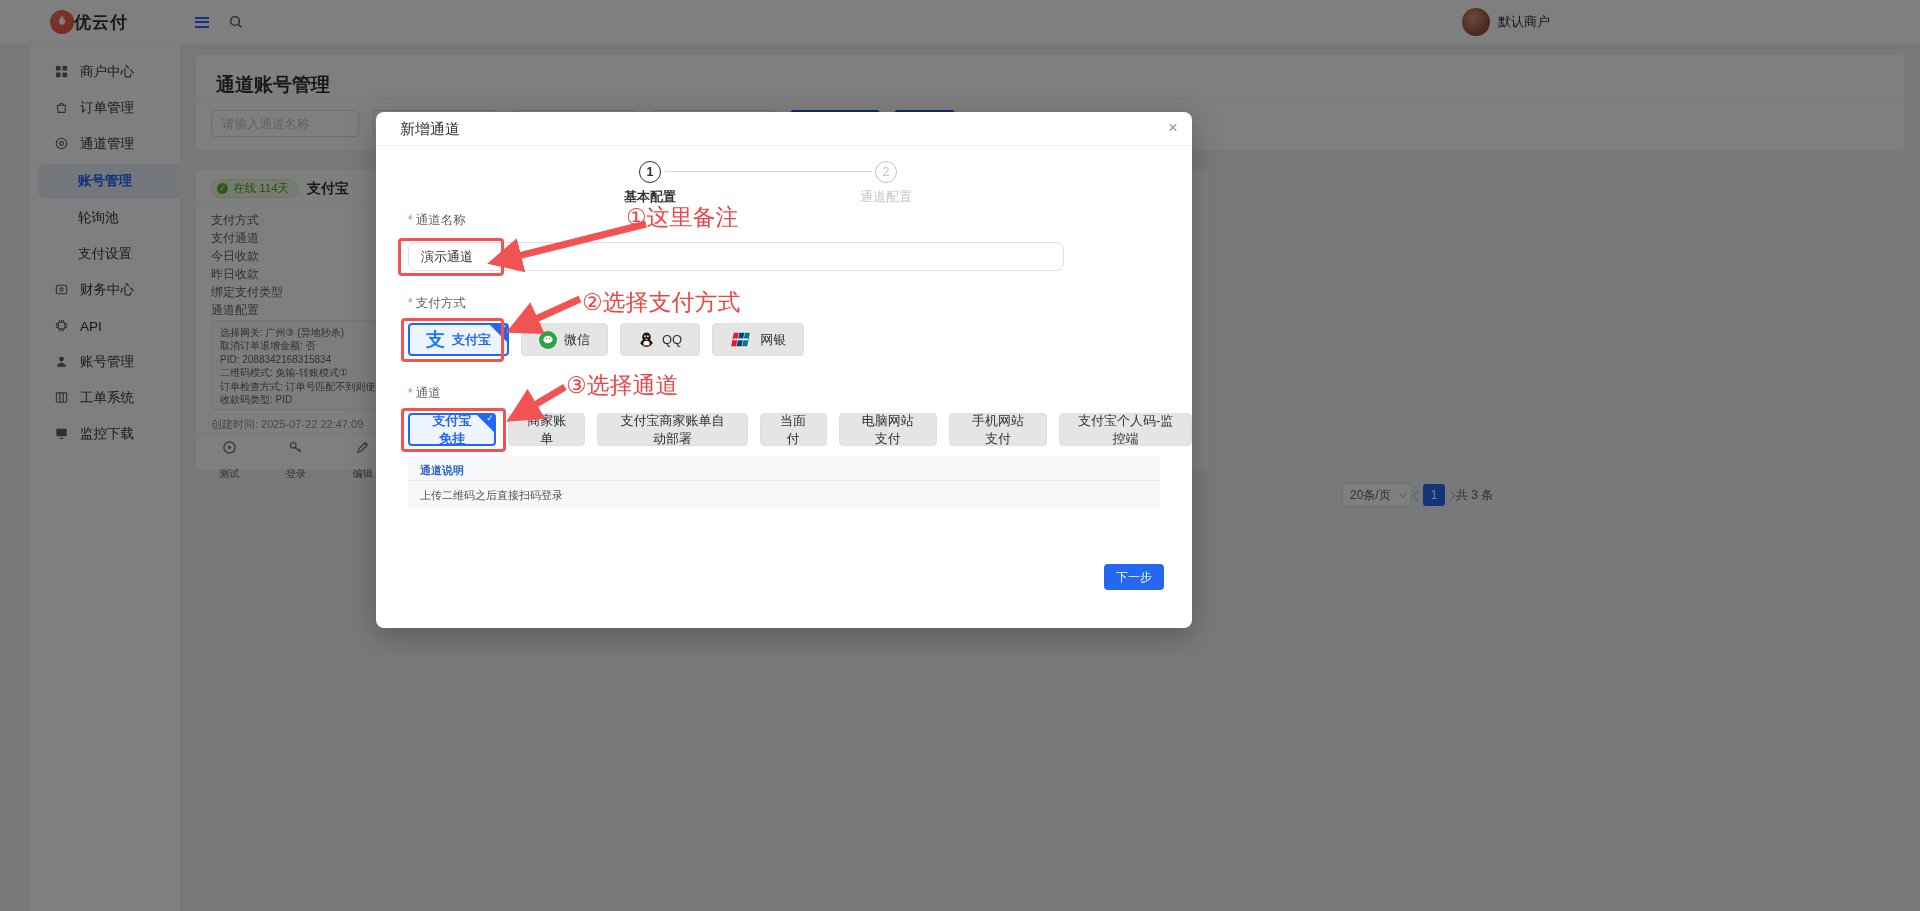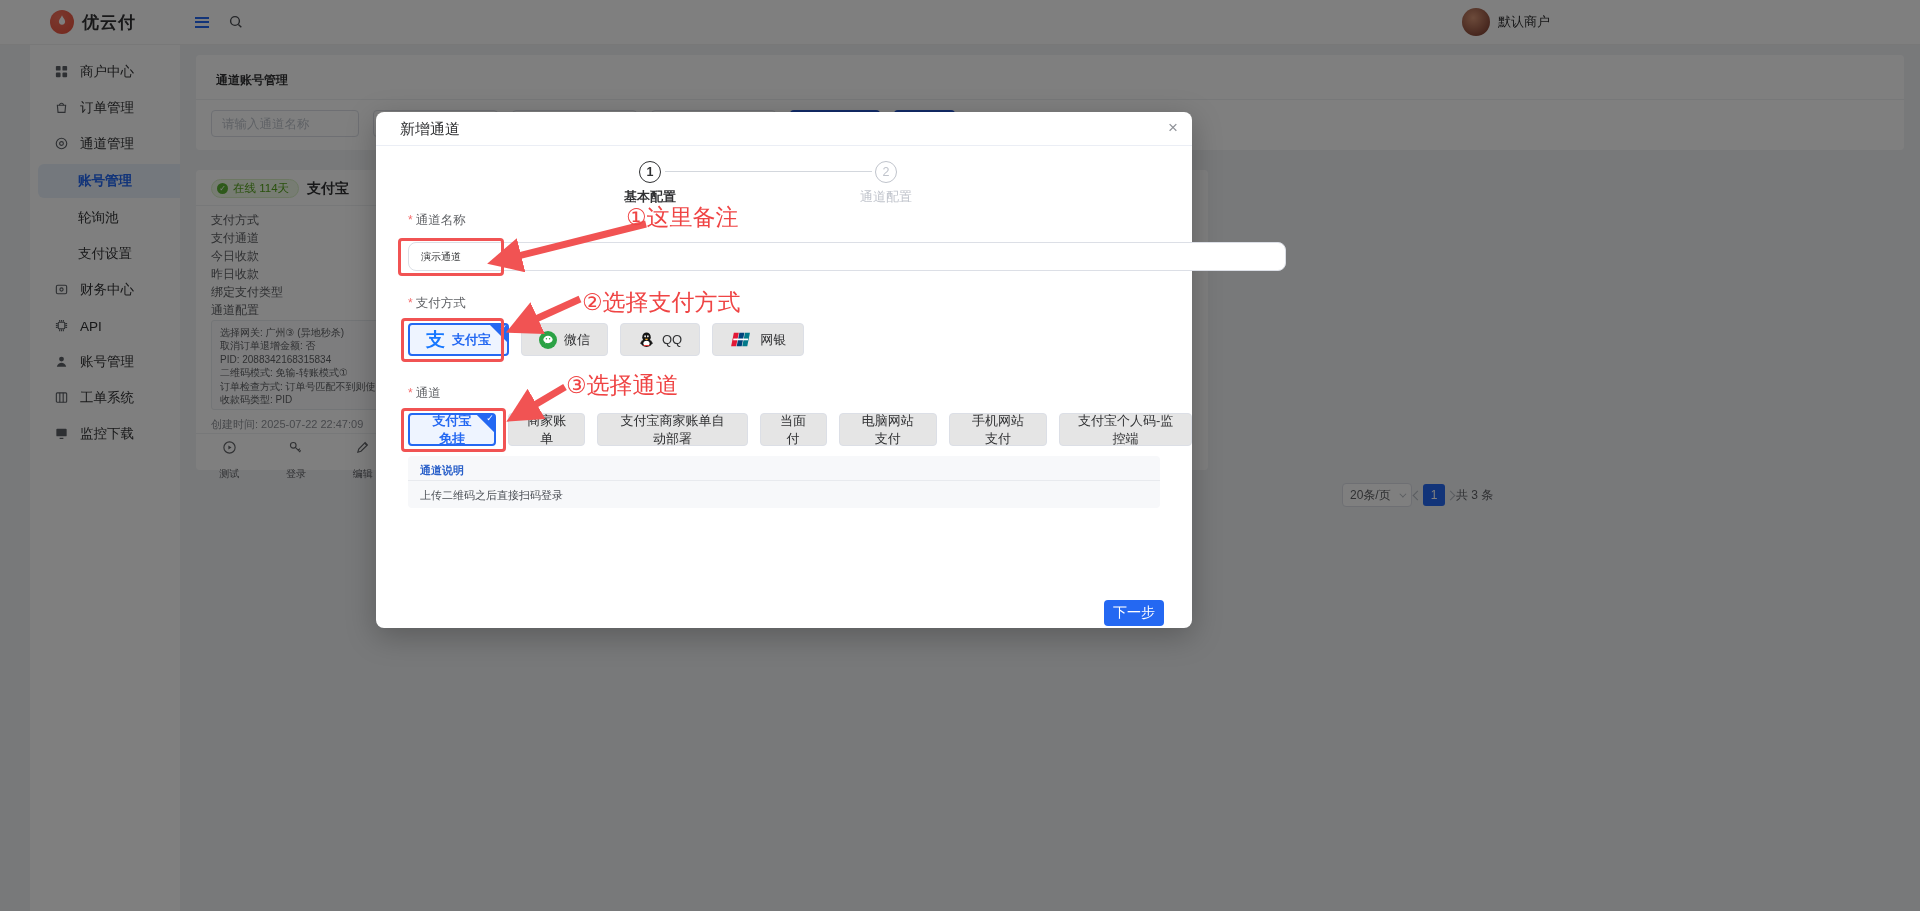--- a/index.html
+++ b/index.html
@@ -3,21 +3,21 @@
 <meta charset="utf-8">
 <style>
   * { box-sizing: border-box; margin: 0; padding: 0; }
   html,body { width:1920px; height:911px; overflow:hidden; background:#f0f2f5;
     font-family:"Liberation Sans","DejaVu Sans",sans-serif; color:#303133; }
 
   
   .app { position:absolute; inset:0; }
   .hdr { position:absolute; top:0; left:0; right:0; height:45px; background:#fff;
          border-bottom:1px solid #f0f0f0; display:flex; align-items:center; }
-  .brand { width:180px; display:flex; align-items:center; gap:8px; padding-left:50px; }
+  .brand { width:180px; display:flex; align-items:center; padding-left:50px; }
   .logo-circle { width:24px; height:24px; border-radius:50%;
     background:radial-gradient(circle at 35% 30%, #f4715c, #e8503c); position:relative; flex:0 0 auto;}
   .logo-circle svg{ position:absolute; inset:0; }
   .brand-name { font-size:17px; font-weight:700; letter-spacing:1px; }
   .hdr-ic { margin-left:10px; width:24px; height:24px; display:flex; align-items:center; justify-content:center; cursor:pointer;}
   .burger { width:14px; height:11px; border-top:2px solid #2468f2; border-bottom:2px solid #2468f2; position:relative;}
   .burger::after{ content:""; position:absolute; left:0; right:0; top:2.5px; height:2px; background:#2468f2;}
   .hdr-right { margin-left:auto; display:flex; align-items:center; gap:8px; padding-right:370px; }
   .avatar { width:28px; height:28px; border-radius:50%;
     background:radial-gradient(circle at 40% 35%, #d99676, #8a4a3a 75%); }
@@ -32,21 +32,21 @@
   .s-active { background:#e8f1fb; border-radius:6px; margin:2px 8px; padding-left:40px; height:34px;
               color:#2468f2; font-weight:600; }
   .chev { display:inline-block; width:7px; height:7px; border-right:1.6px solid currentColor;
           border-bottom:1.6px solid currentColor; }
   .chev.down { transform:rotate(45deg) translateY(-2px); }
   .chev.up { transform:rotate(-135deg) translateY(-2px); }
   .chev.right { transform:rotate(-45deg); }
 
   .main { position:absolute; left:180px; top:45px; right:0; bottom:0; background:#f0f2f5; }
   .panel { position:absolute; left:16px; right:16px; top:10px; height:95px; background:#fff; border-radius:4px; }
-  .panel-title { padding:17px 0 0 20px; font-size:12px; font-weight:600; }
+  .panel-title { padding:17px 0 0 20px; font-size:19px; font-weight:600; }
   .panel-div { position:absolute; top:44px; left:0; right:0; height:1px; background:#eef0f3; }
   .filters { position:absolute; top:55px; left:15px; display:flex; gap:14px; }
   .f-input, .f-select { width:148px; height:27px; border:1px solid #dcdfe6; border-radius:4px;
      font-size:12.5px; color:#0369a1; padding:0 10px; background:#fff; display:flex; align-items:center;}
   .f-input::placeholder { color:#bfc4cc; }
   .f-select { width:125px; color:#bfc4cc; }
   .f-btn { height:27px; border:none; border-radius:4px; background:#2457d0; color:#fff;
      font-size:12.5px; padding:0 12px; display:flex; align-items:center; gap:5px; cursor:pointer;}
 
   .card { position:absolute; background:#fff; border-radius:4px; }
@@ -87,22 +87,22 @@
   .stepc { position:absolute; width:22px; height:22px; border-radius:50%; border:1px solid #303133;
      display:flex; align-items:center; justify-content:center; font-size:12.5px; font-weight:700; top:49px;}
   .stepc.inactive { border-color:#c0c4cc; color:#c0c4cc; font-weight:400; }
   .step-line { position:absolute; left:289px; top:59px; width:207px; height:1px; background:#d3d7dd; }
   .steplab { position:absolute; top:76px; width:80px; text-align:center; font-size:13px; }
   .steplab.active { font-weight:700; color:#303133; }
   .steplab.inactive { color:#c0c4cc; }
 
   .m-label { position:absolute; left:32px; font-size:12.5px; color:#606266; }
   .m-label .req { color:#f56c6c; margin-right:3px; font-size:12px; }
-  .m-input { position:absolute; left:32px; top:130px; width:878px; height:29px; border:1px solid #dcdfe6;
-     border-radius:8px; font-size:10px; color:#303133; padding:0 12px; outline:none;
+  .m-input { position:absolute; left:32px; top:130px; width:656px; height:29px; border:1px solid #dcdfe6;
+     border-radius:8px; font-size:13px; color:#303133; padding:0 12px; outline:none;
      font-family:"Liberation Sans","DejaVu Sans",sans-serif;}
 
   .opt-row { position:absolute; left:32px; display:flex; gap:12px; }
   .opt { position:relative; height:33px; background:#e5e5e5; border:1px solid #dcdfe6; border-radius:4px;
      display:inline-flex; align-items:center; gap:7px; padding:0 17px; font-size:13px; color:#303133;
      cursor:pointer; font-family:inherit; }
   .opt.sel { border:2px solid #2468f2; background:#eef4ff; color:#2468f2; font-weight:600; padding:0 16px;}
   .corner-badge { position:absolute; top:-1px; right:-1px; width:19px; height:19px; background:#2468f2;
      clip-path:polygon(0 0,100% 0,100% 100%); border-top-right-radius:3px;}
   .corner-badge i { position:absolute; top:-1px; right:1px; font-style:normal; color:#fff; font-size:9px; }
@@ -111,21 +111,21 @@
   .info-box { position:absolute; left:32px; top:344px; width:752px; height:52px; background:#f7f8fa; border-radius:4px; }
   .info-title { position:absolute; left:12px; top:7px; font-size:11px; font-weight:700; color:#2a60c9; }
   .info-div { position:absolute; top:24px; left:0; right:0; height:1px; background:#e8eaee; }
   .info-text { position:absolute; left:12px; top:32px; font-size:11px; color:#4b4f55; }
 
   .other-bar { position:absolute; left:32px; top:403px; width:752px; height:33px; background:#f5f6f8;
      border-radius:4px; display:flex; align-items:center; padding:0 14px; font-size:13px; color:#303133; cursor:pointer;}
   .other-bar .chev { margin-left:auto; color:#8a8f96; }
 
   .next-btn { position:absolute; left:728px; top:452px; width:60px; height:26px; background:#2468f2;
-     border:none; border-radius:4px; color:#fff; font-size:14px; cursor:pointer; font-family:inherit;margin-top:36px;}
+     border:none; border-radius:4px; color:#fff; font-size:12px; cursor:pointer; font-family:inherit;}
 
   
   .anno-svg { position:absolute; inset:0; pointer-events:none; }
   .rbox { position:absolute; border:3px solid #f15353; border-radius:4px; pointer-events:none; }
   .rbox1 { left:22px; top:126px; width:106px; height:38px; }
   .rbox2 { left:25px; top:206px; width:103px; height:44px; }
   .rbox3 { left:25px; top:296px; width:105px; height:44px; }
   .atext { position:absolute; font-size:23px; color:#ef4444; pointer-events:none; white-space:nowrap; }
   .atext1 { left:250px; top:90px; }
   .atext2 { left:206px; top:175px; }

